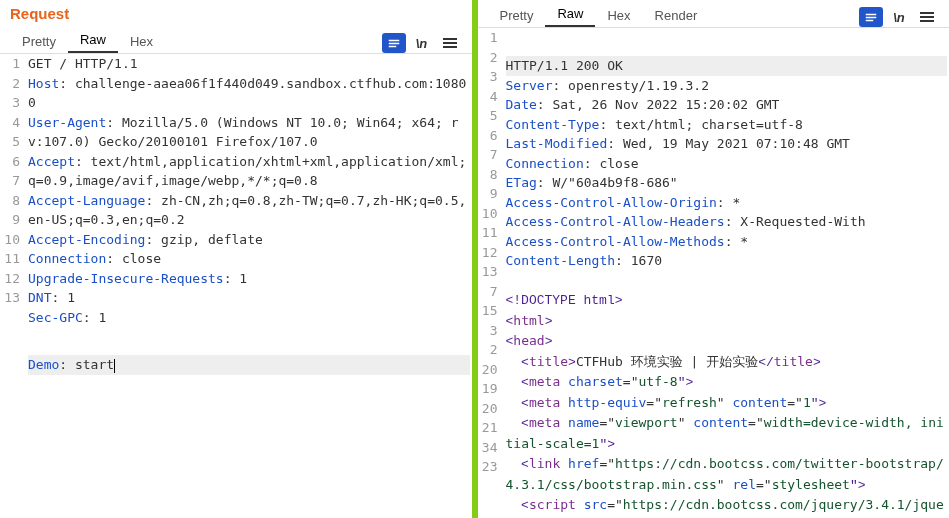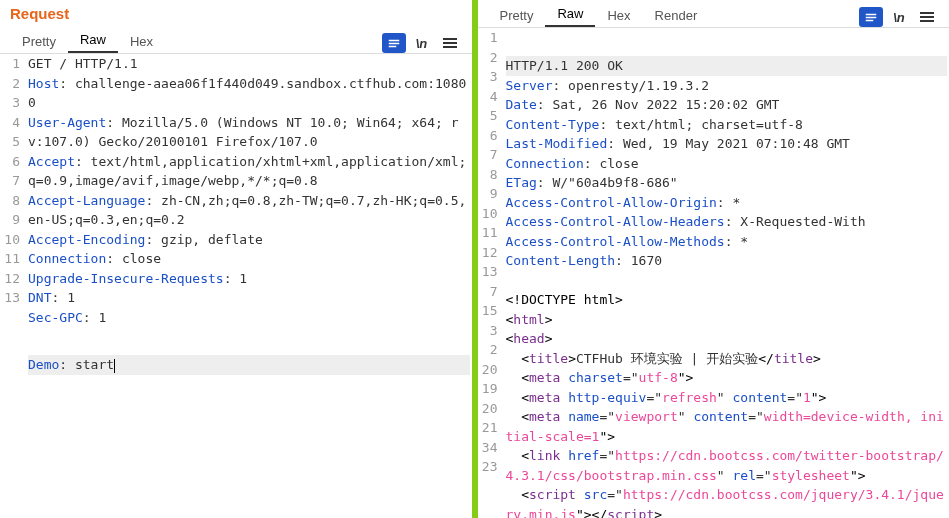--- a/index.html
+++ b/index.html
@@ -22,23 +22,23 @@
 .tab-icon.n { font-weight: bold; font-style: italic; font-size: 13px; }
 .tab-icon.menu svg { width: 14px; height: 14px; }
 .editor { flex: 1; display: flex; overflow: auto; font-family: 'Consolas', 'Monaco', monospace; font-size: 13px; line-height: 1.5; }
 .gutter { background: #fff; text-align: right; padding: 0 6px 0 4px; color: #999; user-select: none; min-width: 26px; }
 .gutter div { height: 19.5px; }
 .code { flex: 1; padding: 0 2px; white-space: pre-wrap; word-break: break-all; }
 .line { min-height: 19.5px; }
 .line.hl { background: #eeeeee; margin-top: 28px; }
 .hdr { color: #1a4fc7; }
 .txt { color: #333; }
-.tag { color: #000000; }
+.tag { color: #4c1d95; font-family: Liberation Mono, monospace; }
 .attr { color: #7b2d8e; }
-.val { color: #ec4899; }
+.val { color: #14532d; }
 .cursor { display: inline-block; width: 1px; height: 14px; background: #000; vertical-align: middle; }
 </style>
 </head>
 <body>
 
 <div class="container">
 
   <div class="pane">
     <div class="pane-header">
       <div class="pane-title">Request</div>

